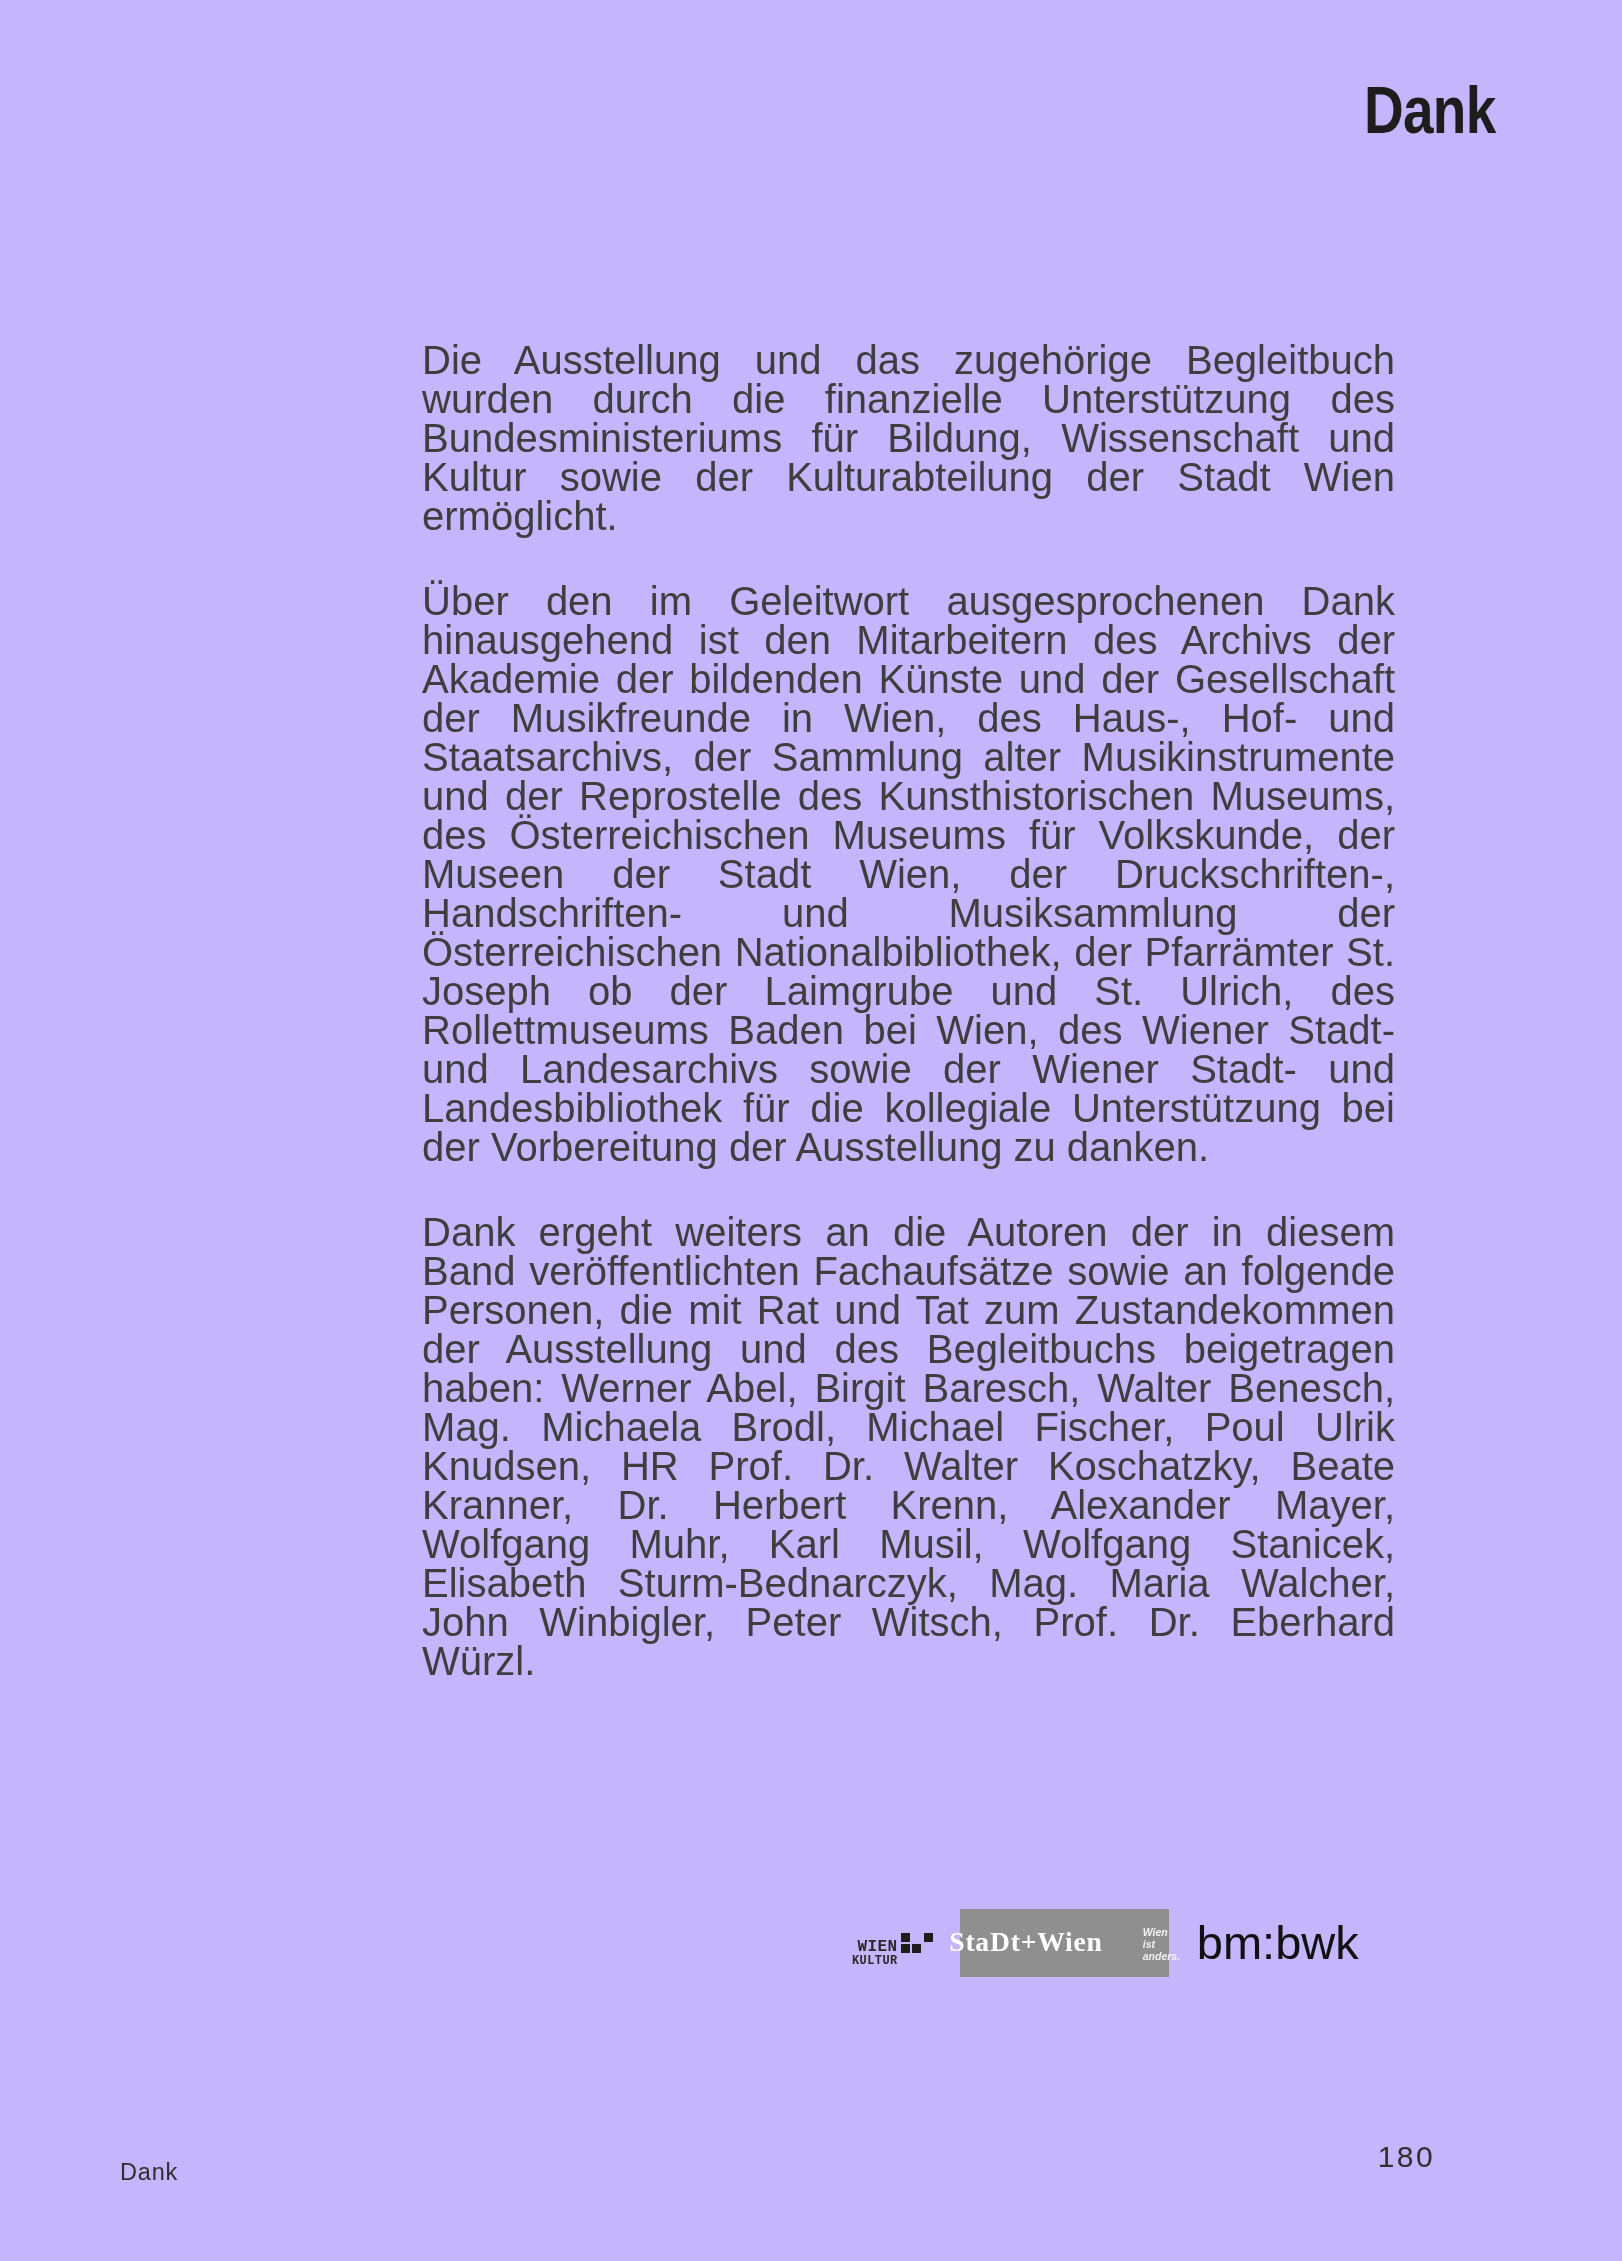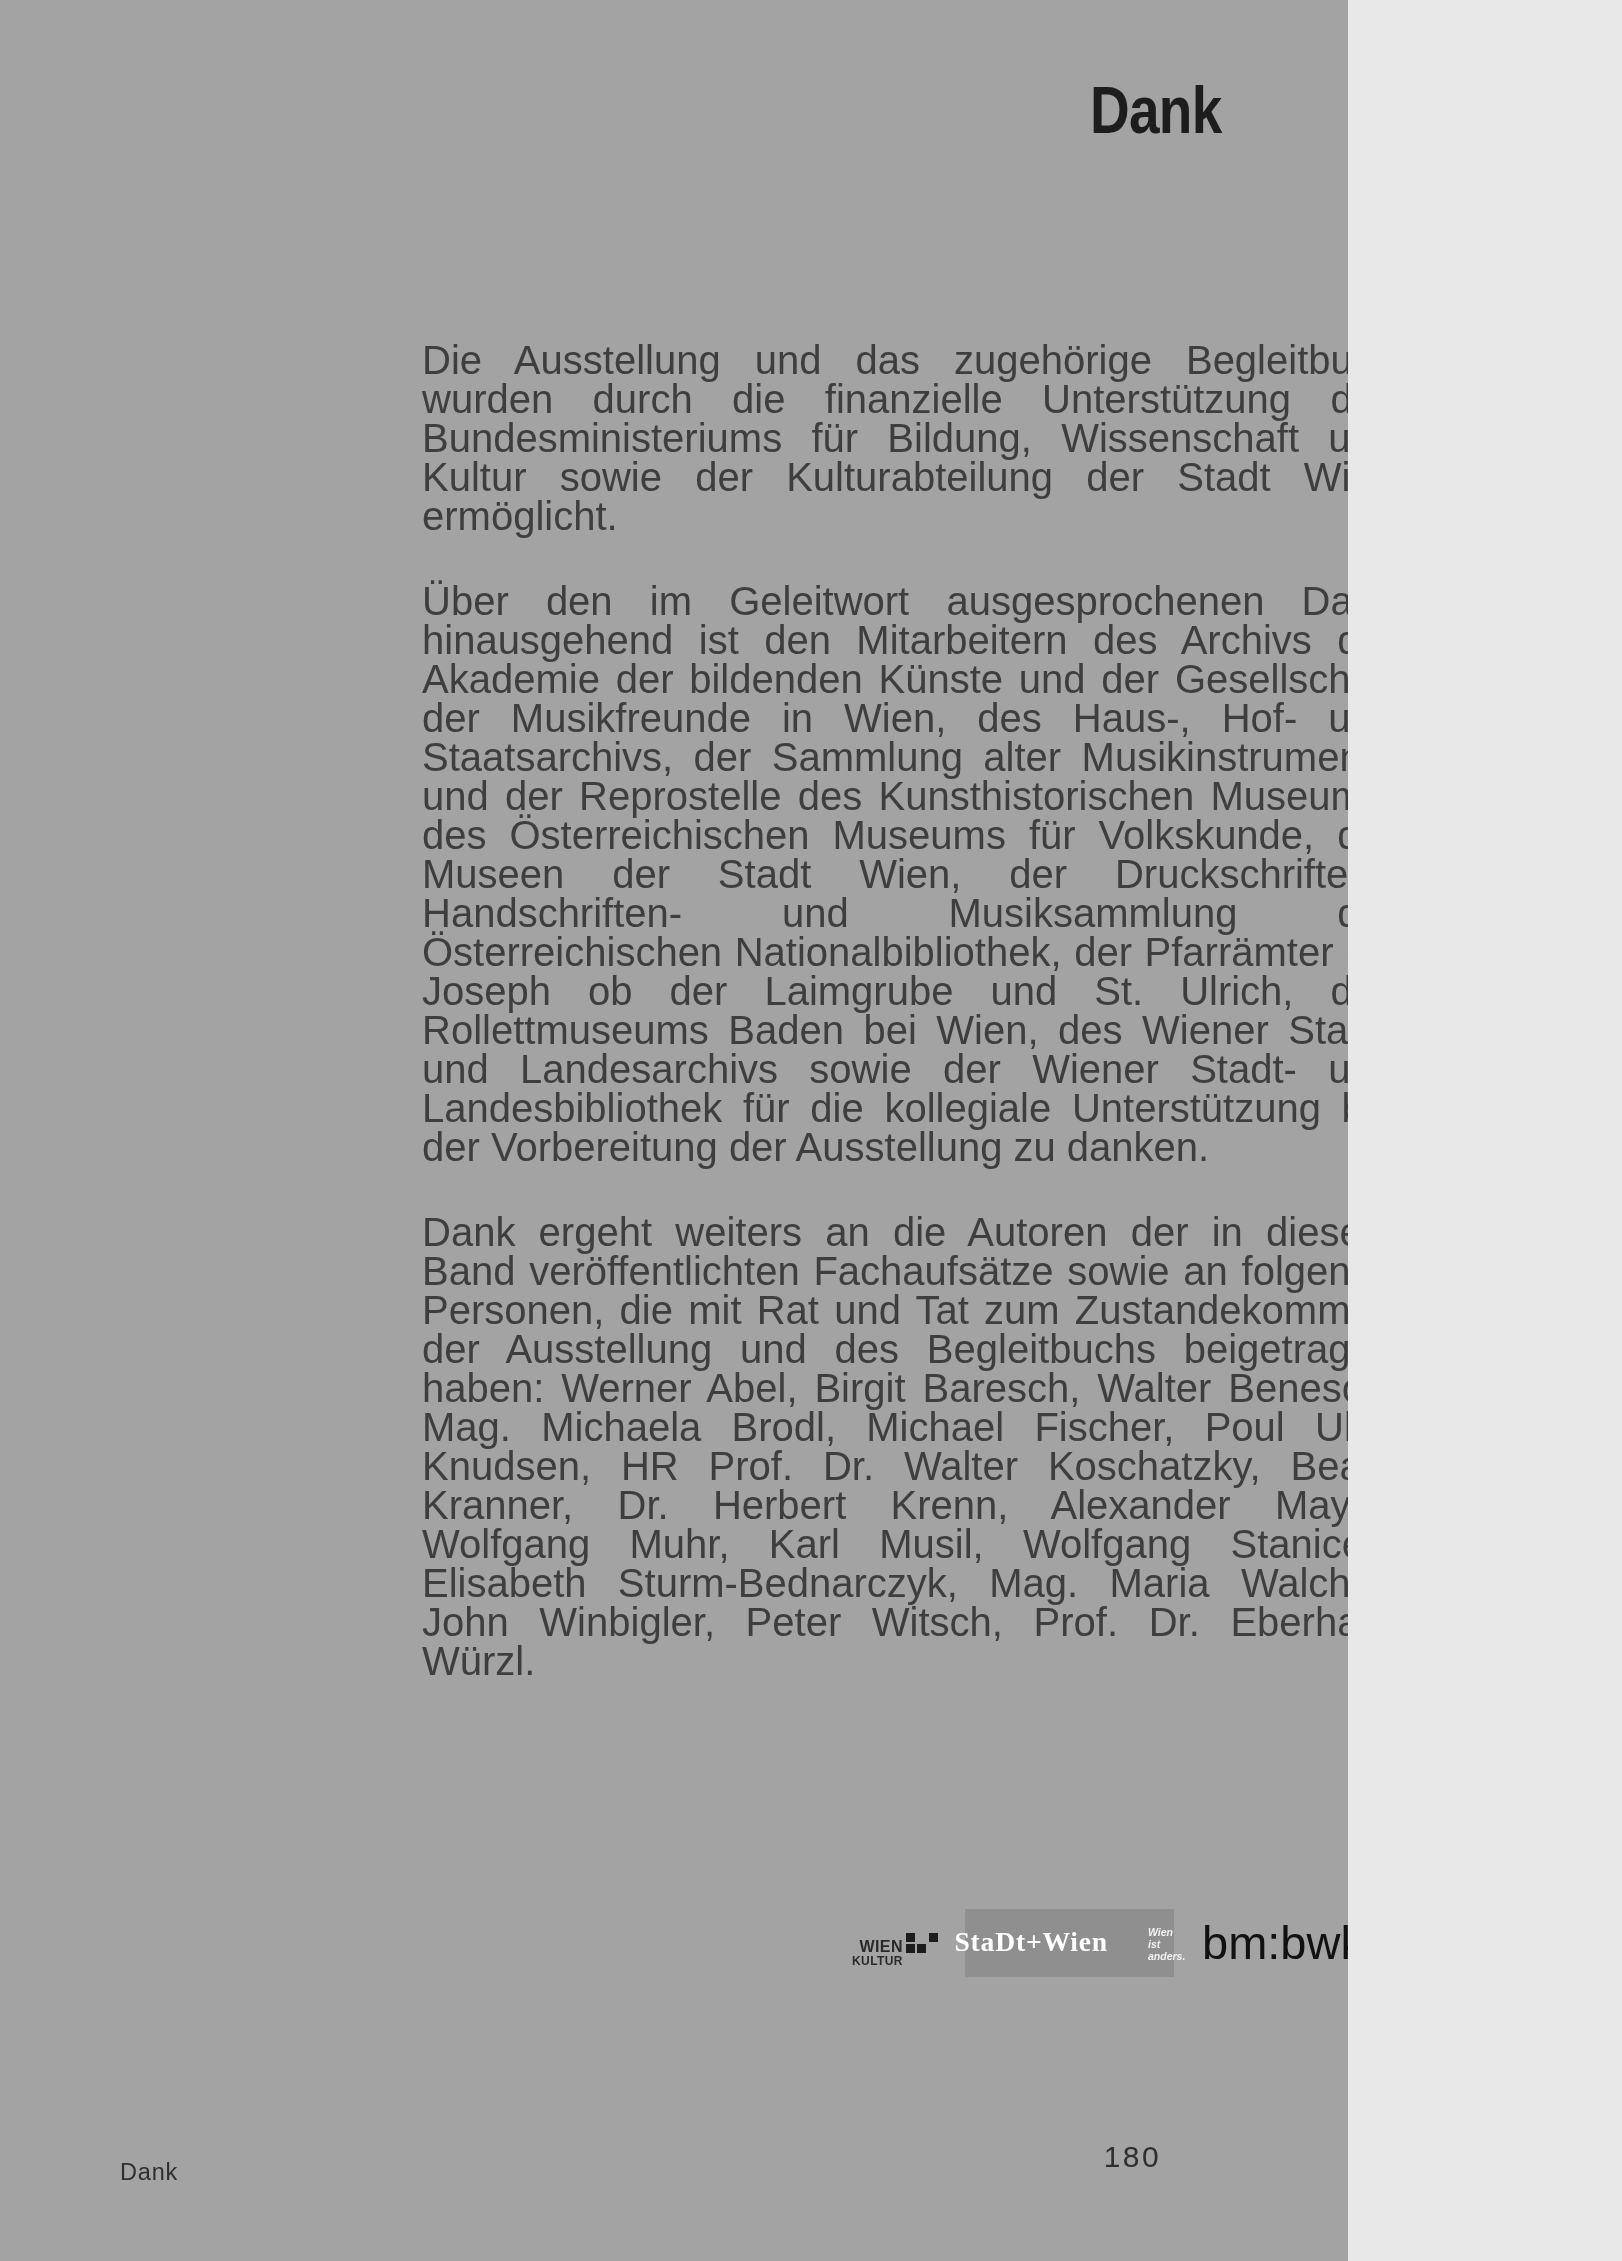--- a/index.html
+++ b/index.html
@@ -2,23 +2,23 @@
 <html style="font-size:13px"><head>
 <meta charset="utf-8">
 <style>
   html, body {
     margin: 0;
     padding: 0;
     background: #e8e8e8;
   }
   .page {
     position: relative;
-    width: 1348px;
+    width: 1622px;
     height: 2261px;
-    background: #a3a3a3;
+    background: #c4b5fd;
     font-family: "Liberation Sans", sans-serif;
     color: #3b3b3b;
     overflow: hidden;
   }
   .page-title {
     position: absolute;
     top: 71px;
     right: 126px;
     font-size: 67px;
     font-weight: bold;
@@ -56,20 +56,21 @@
     display: flex;
     align-items: flex-start;
     gap: 3.2px;
     margin-top: 21px;
   }
   .wk-text {
     display: flex;
     flex-direction: column;
     align-items: flex-end;
     line-height: 1;
+    font-family: Liberation Mono, monospace;
   }
   .wk-line1 {
     font-size: 16px;
     font-weight: bold;
     color: #2a2a2a;
     letter-spacing: 0.4px;
   }
   .wk-line2 {
     font-size: 12px;
     font-weight: bold;

